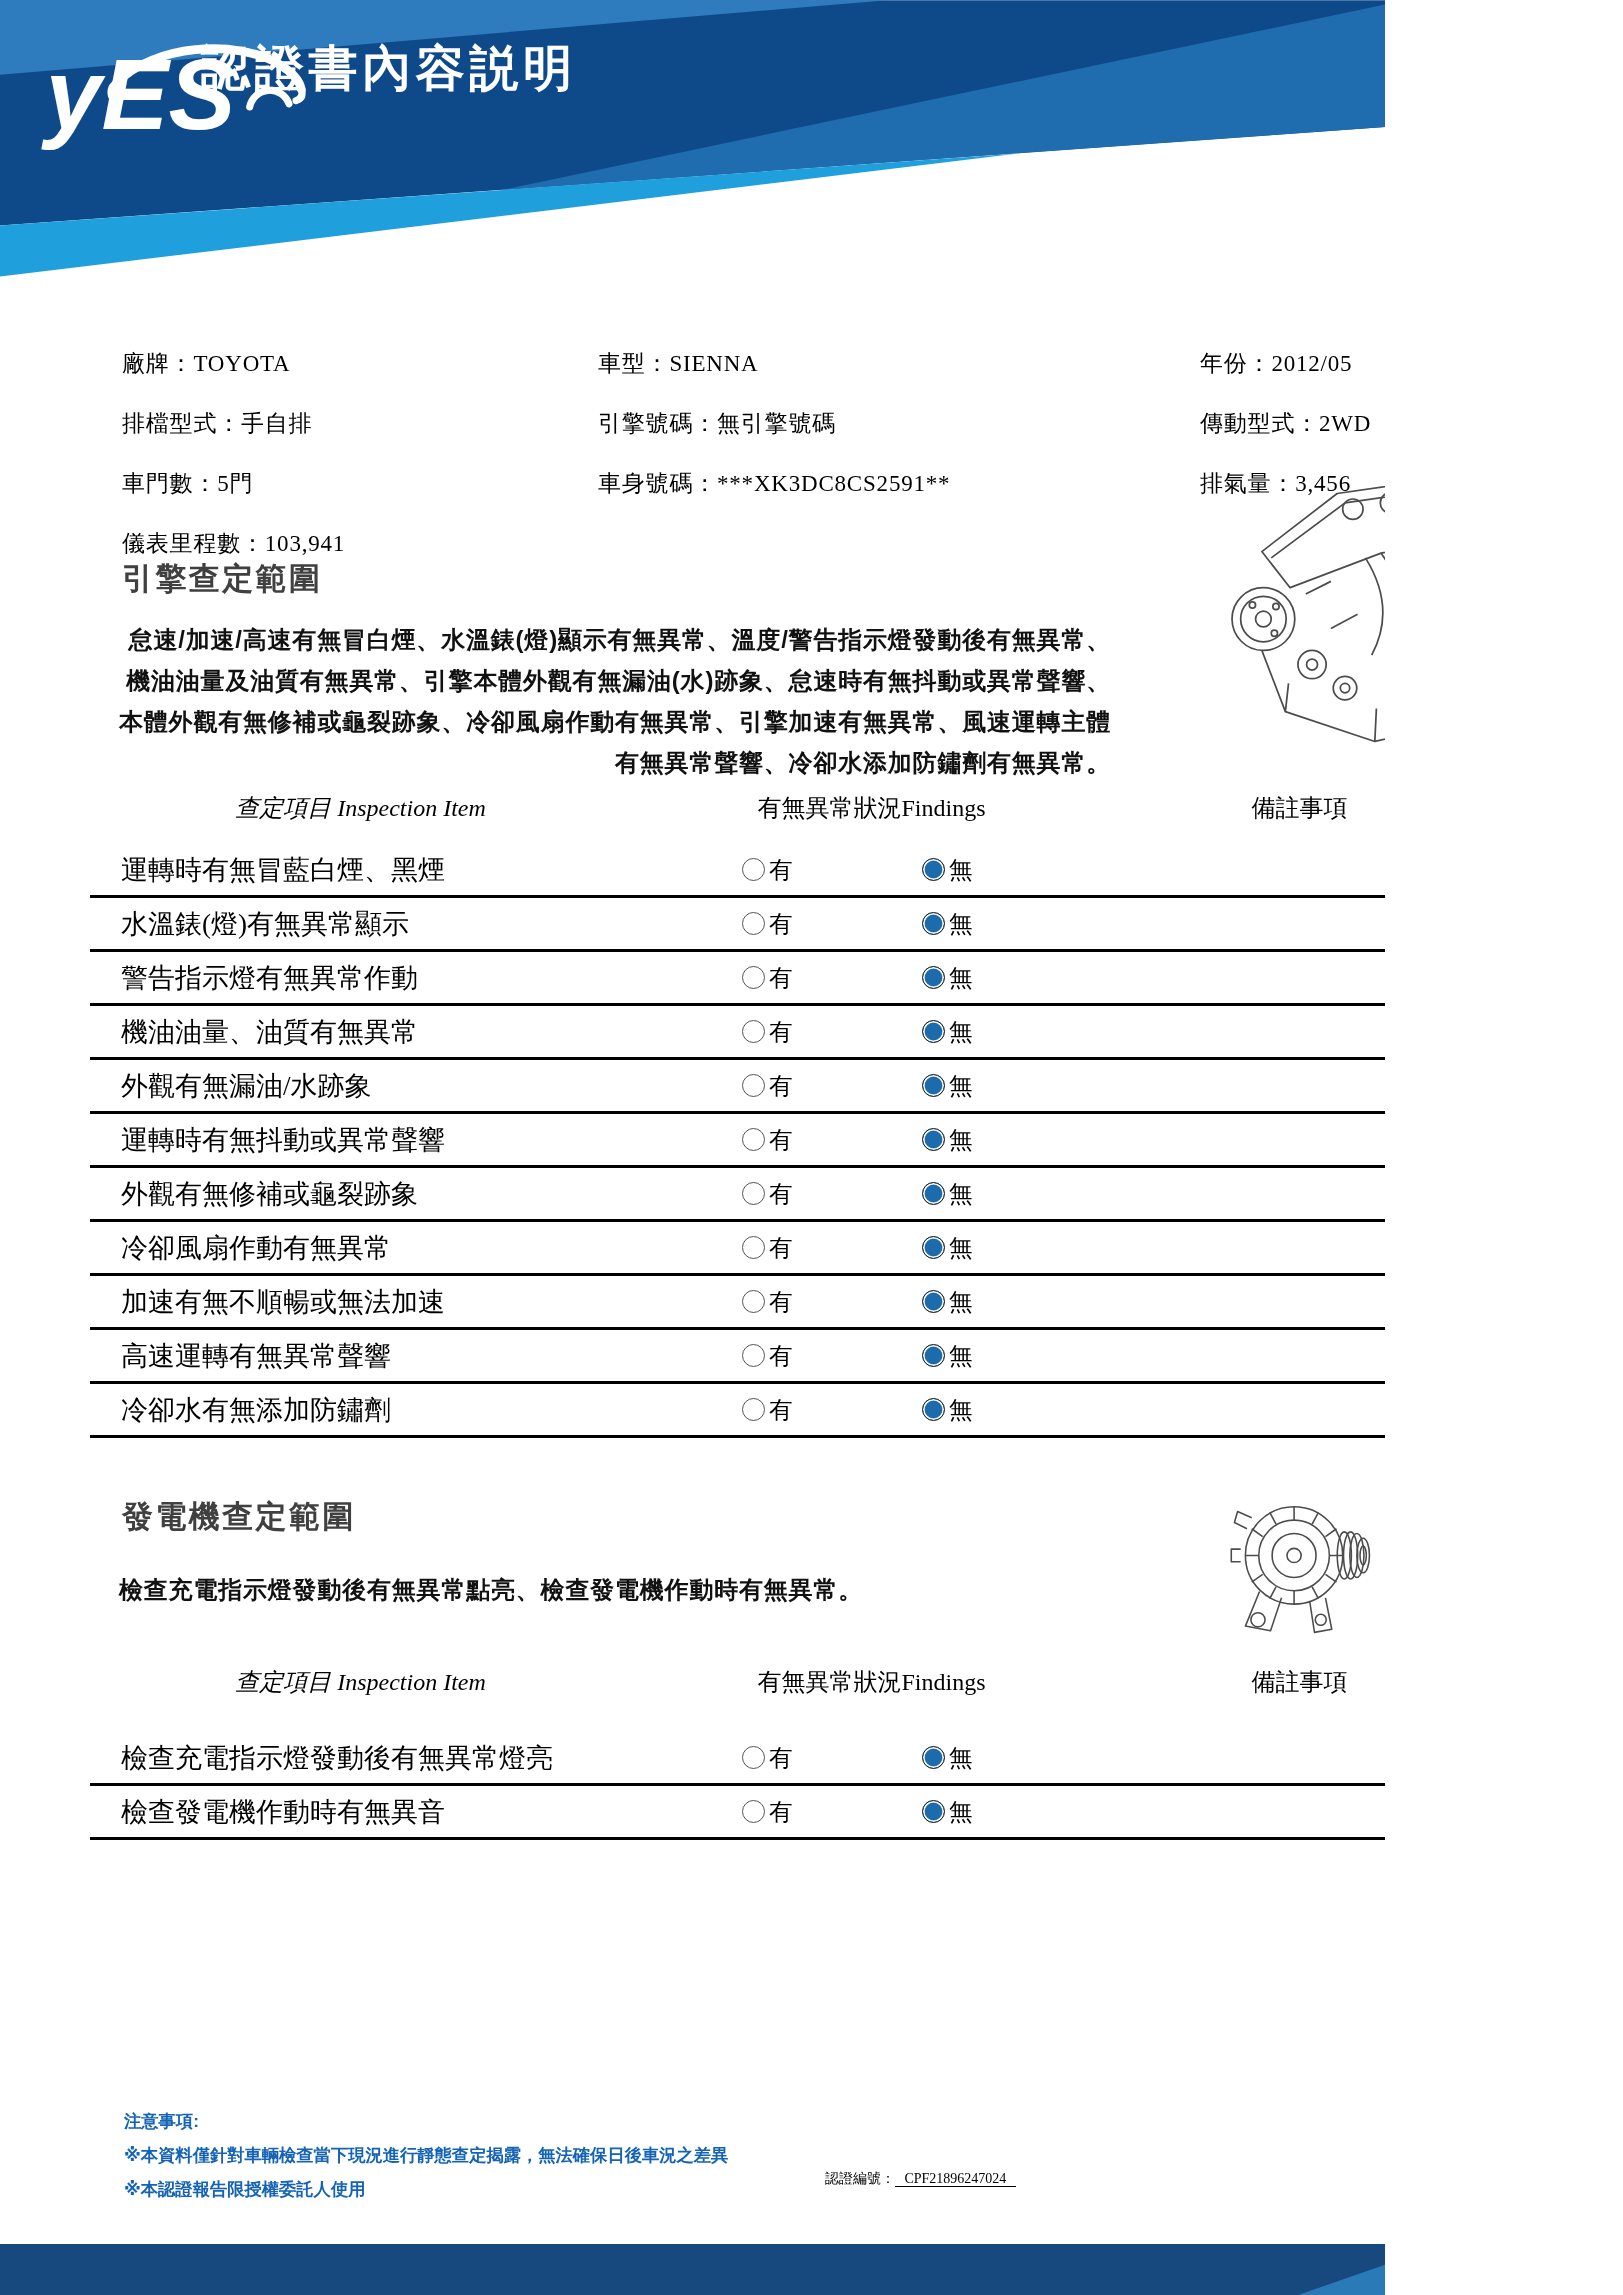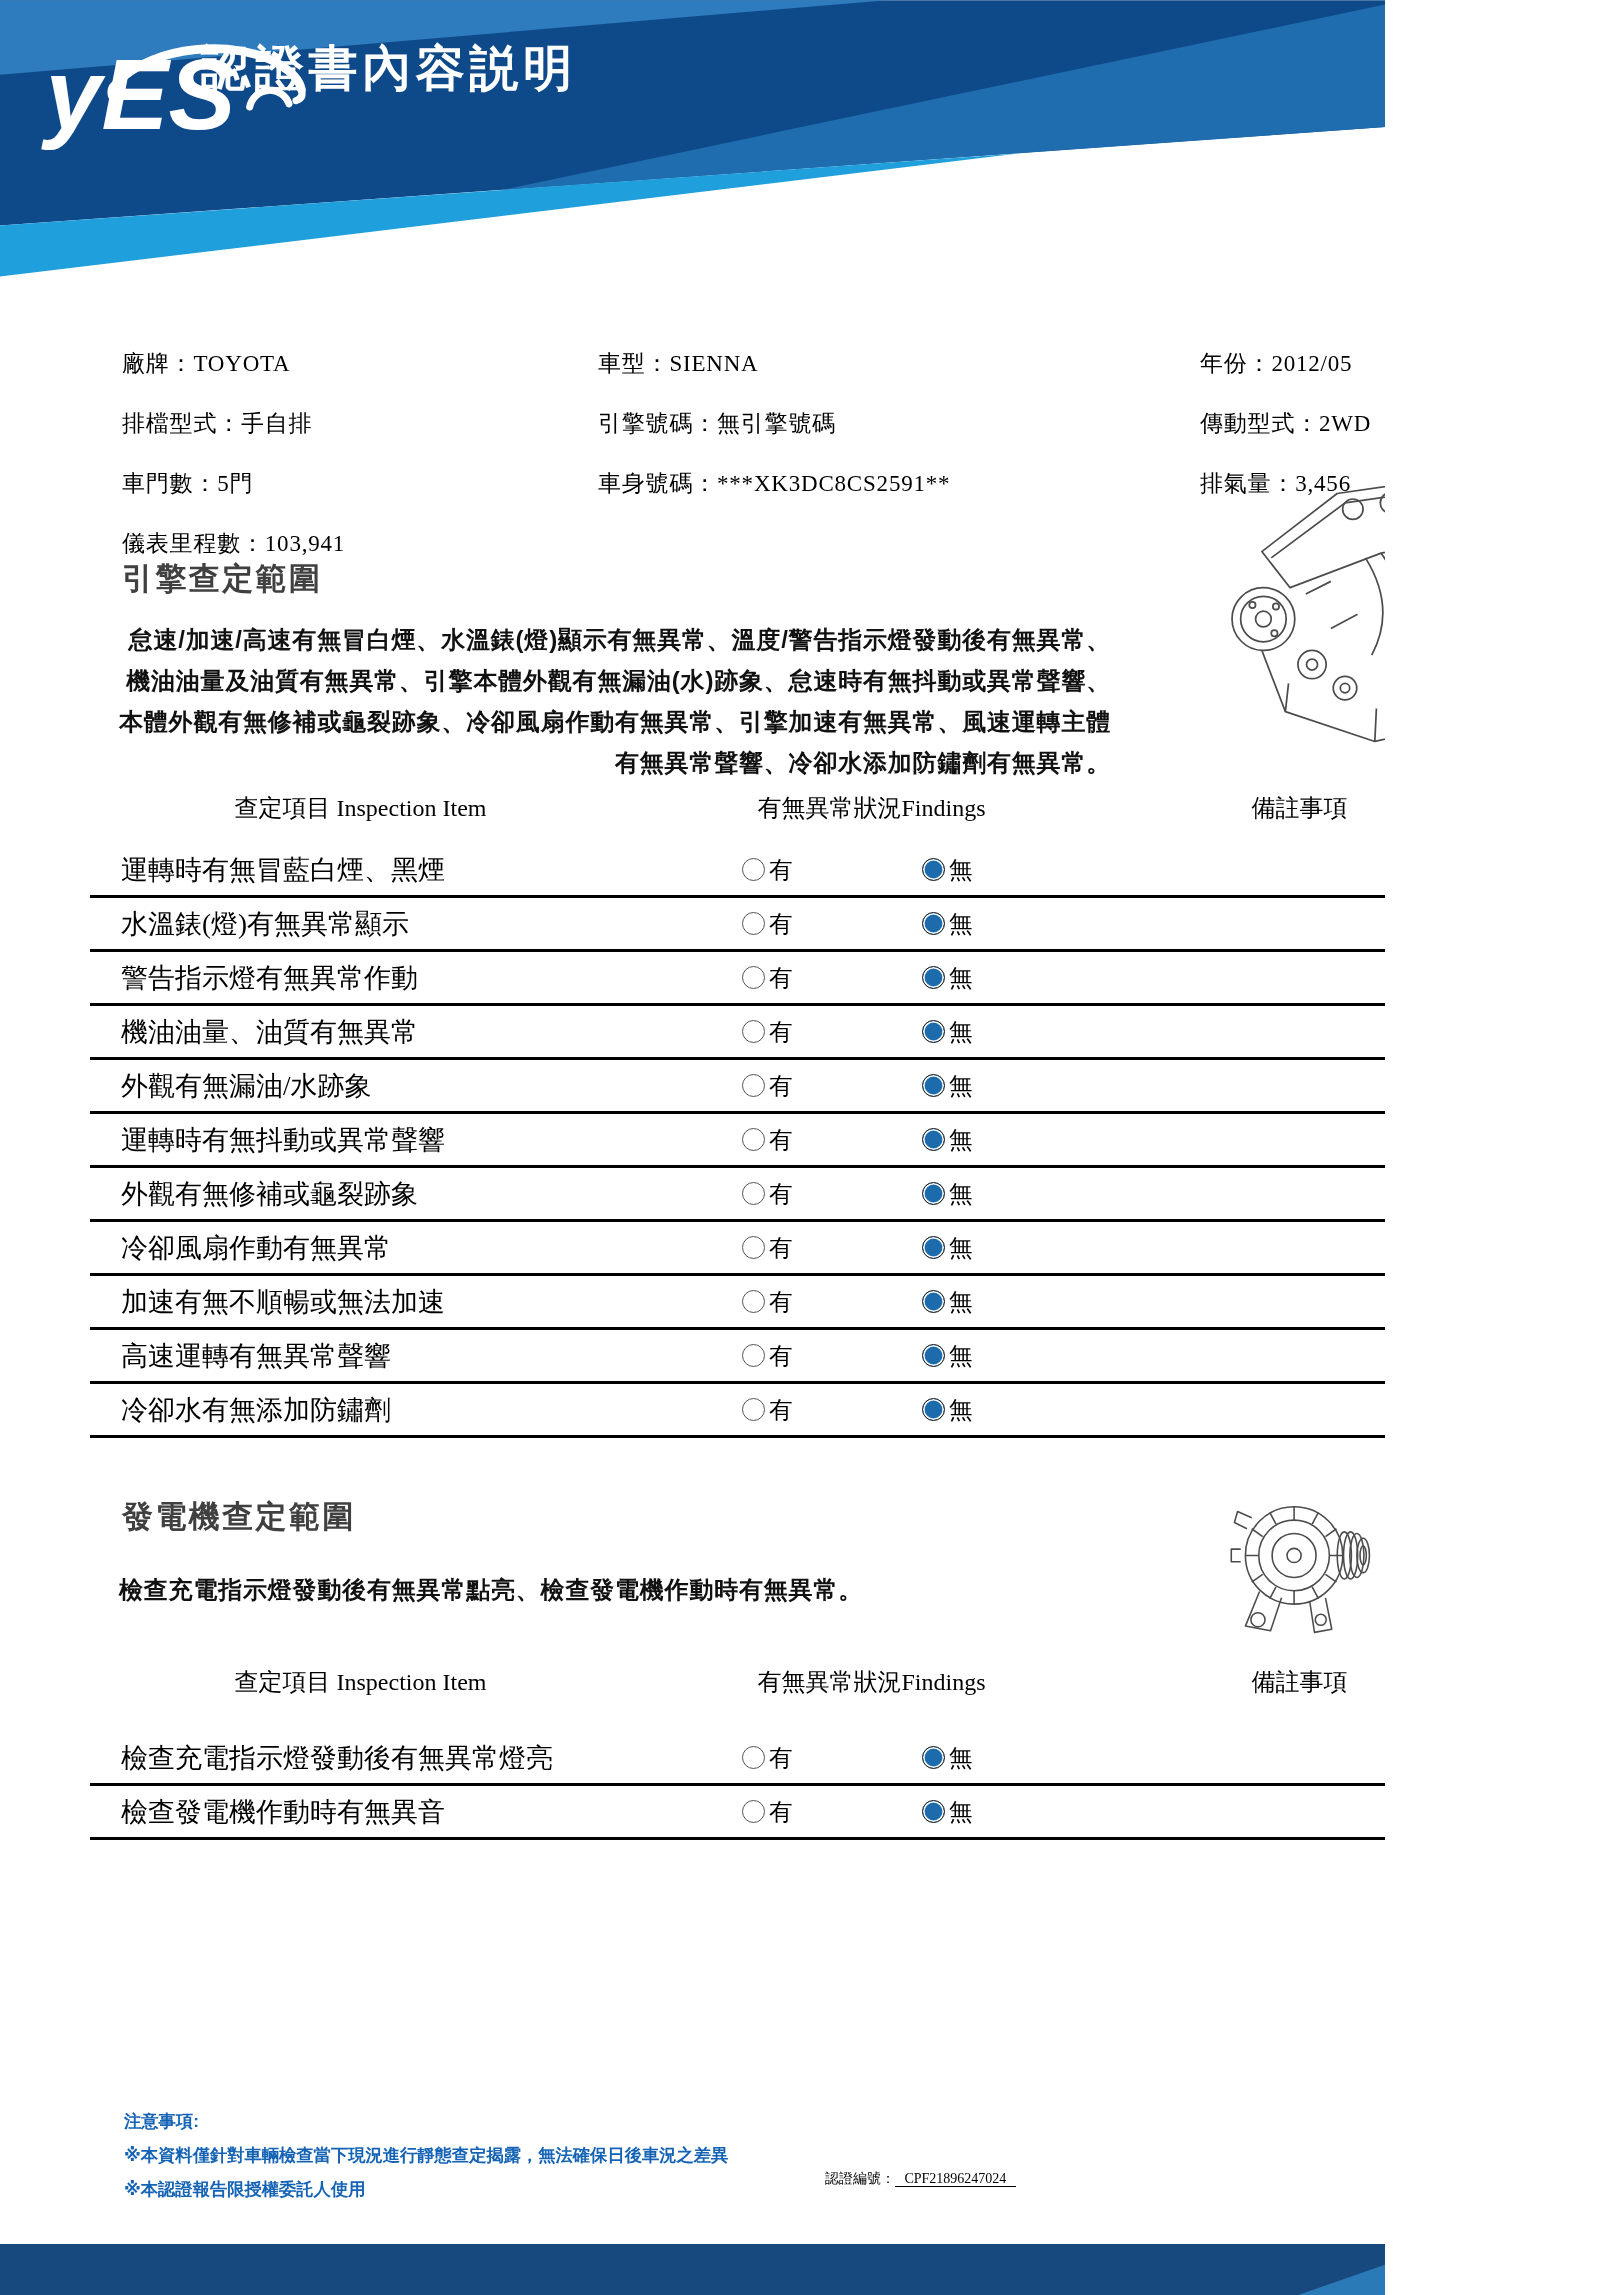--- a/index.html
+++ b/index.html
@@ -21,21 +21,21 @@
   
   .sec-title{position:absolute;left:122px;font-family:"Liberation Sans","DejaVu Sans",sans-serif;
         font-weight:900;font-size:31px;letter-spacing:2.4px;color:#404040;}
   .desc{position:absolute;left:119px;font-family:"Liberation Sans","DejaVu Sans",sans-serif;
         font-weight:800;font-size:24px;color:#111;letter-spacing:0.8px;text-align:right;}
   .desc .dline{height:41px;line-height:41px;white-space:nowrap;}
 
   
   .thead{position:absolute;left:90px;width:1453px;height:33px;font-size:24px;}
   .thead .th{position:absolute;top:0;width:471px;text-align:center;white-space:nowrap;}
-  .thead .th1{left:35px;}
+  .thead .th1{left:35px;font-style:italic;}
   .thead .th2{left:546px;}
   .thead .th3{left:974px;}
   .tbody{position:absolute;left:90px;width:1453px;}
   .trow{position:relative;height:54px;box-sizing:border-box;border-bottom:3.9px solid #000;}
   .trow .item{position:absolute;left:31px;top:50%;transform:translateY(-50%);
         font-size:27px;white-space:nowrap;}
   .opt{position:absolute;top:50%;transform:translateY(-50%);display:flex;align-items:center;gap:3.9px;}
   .opt.yes{left:652px;}
   .opt.no{left:832px;}
   .radio{width:23px;height:23px;border-radius:50%;border:1.6px solid #555;background:#fff;box-sizing:border-box;}

